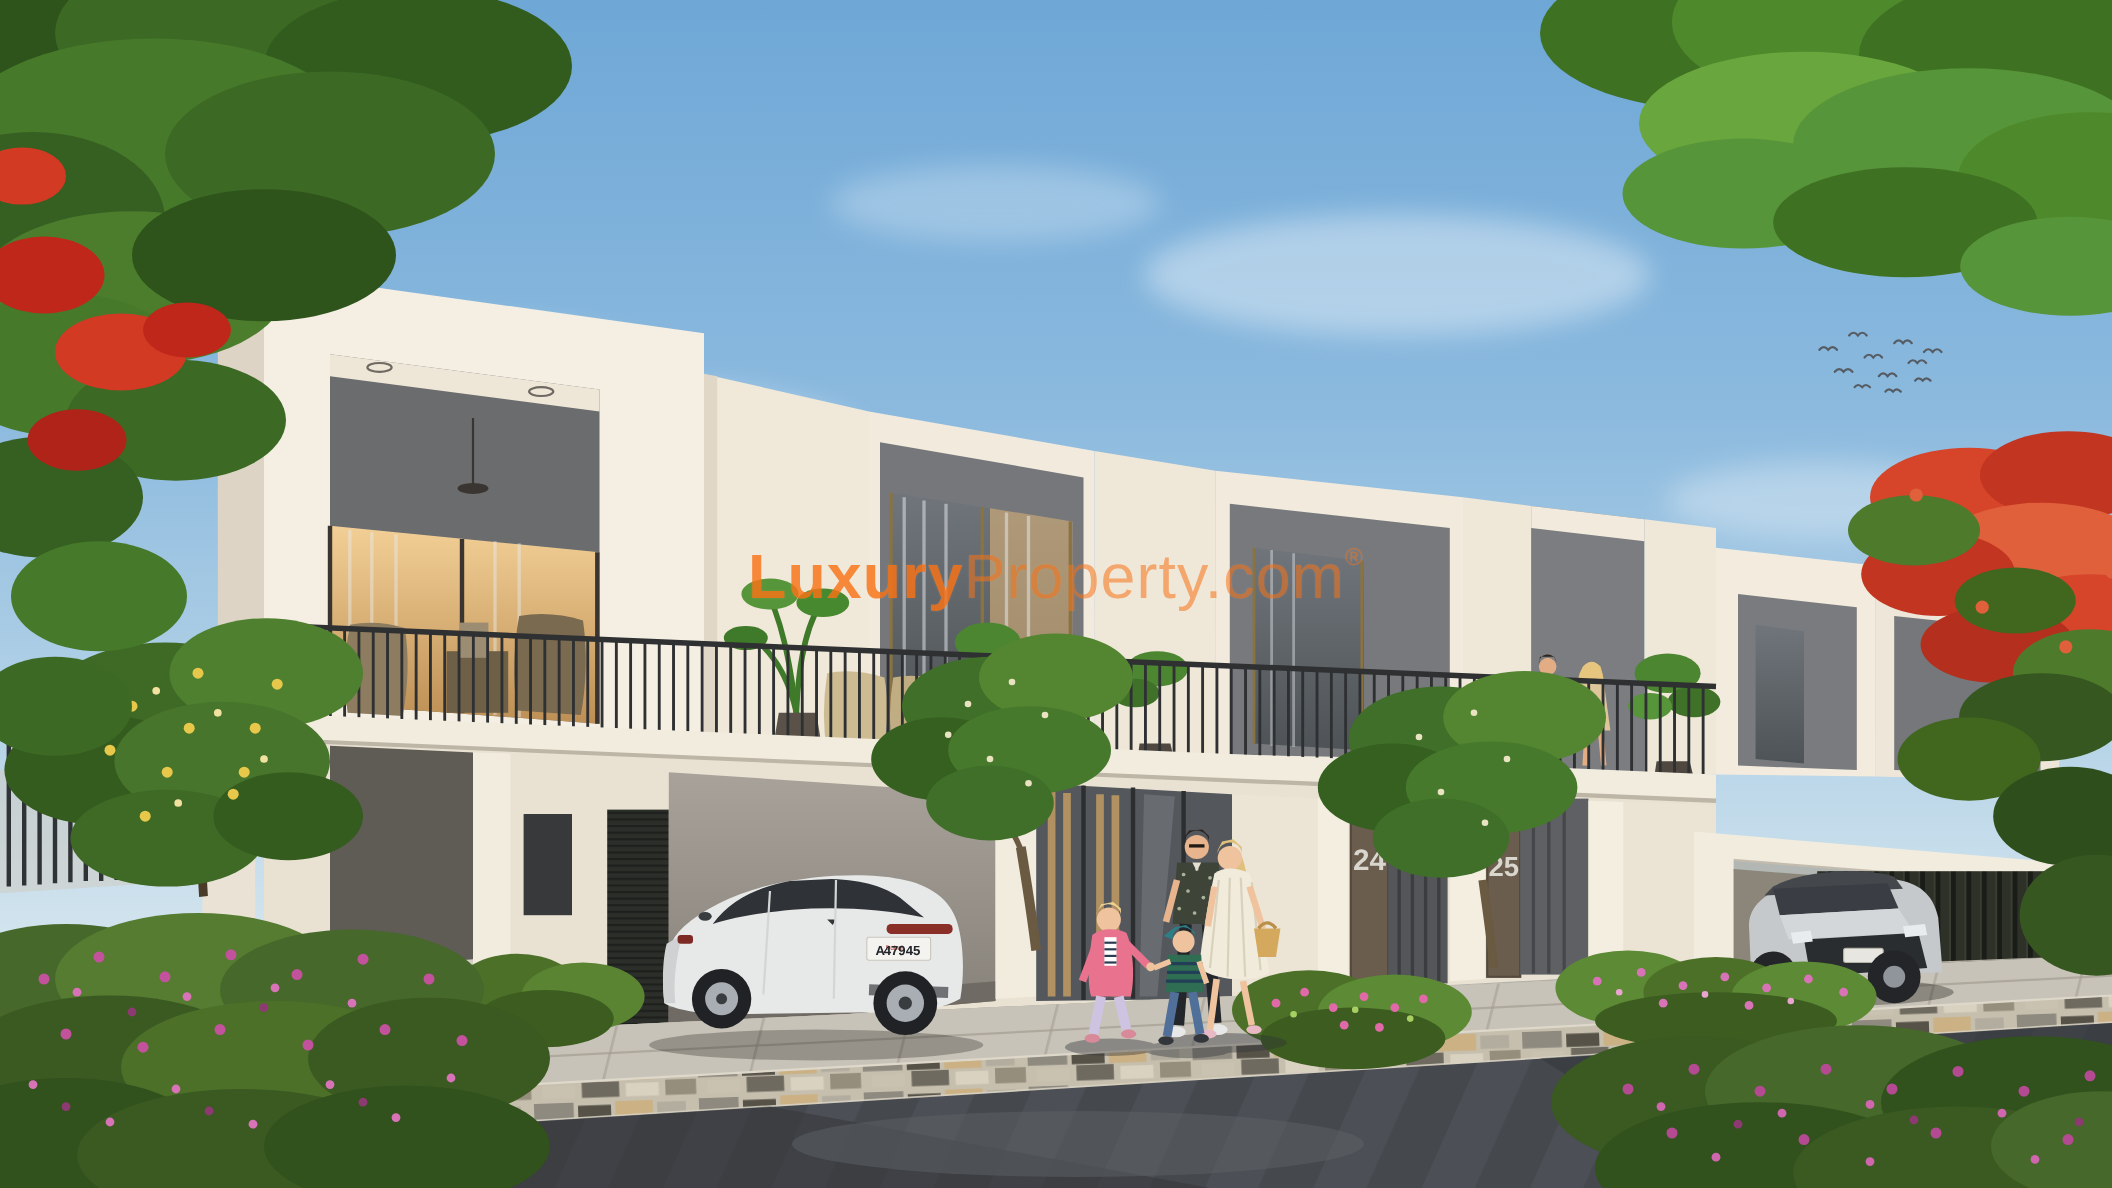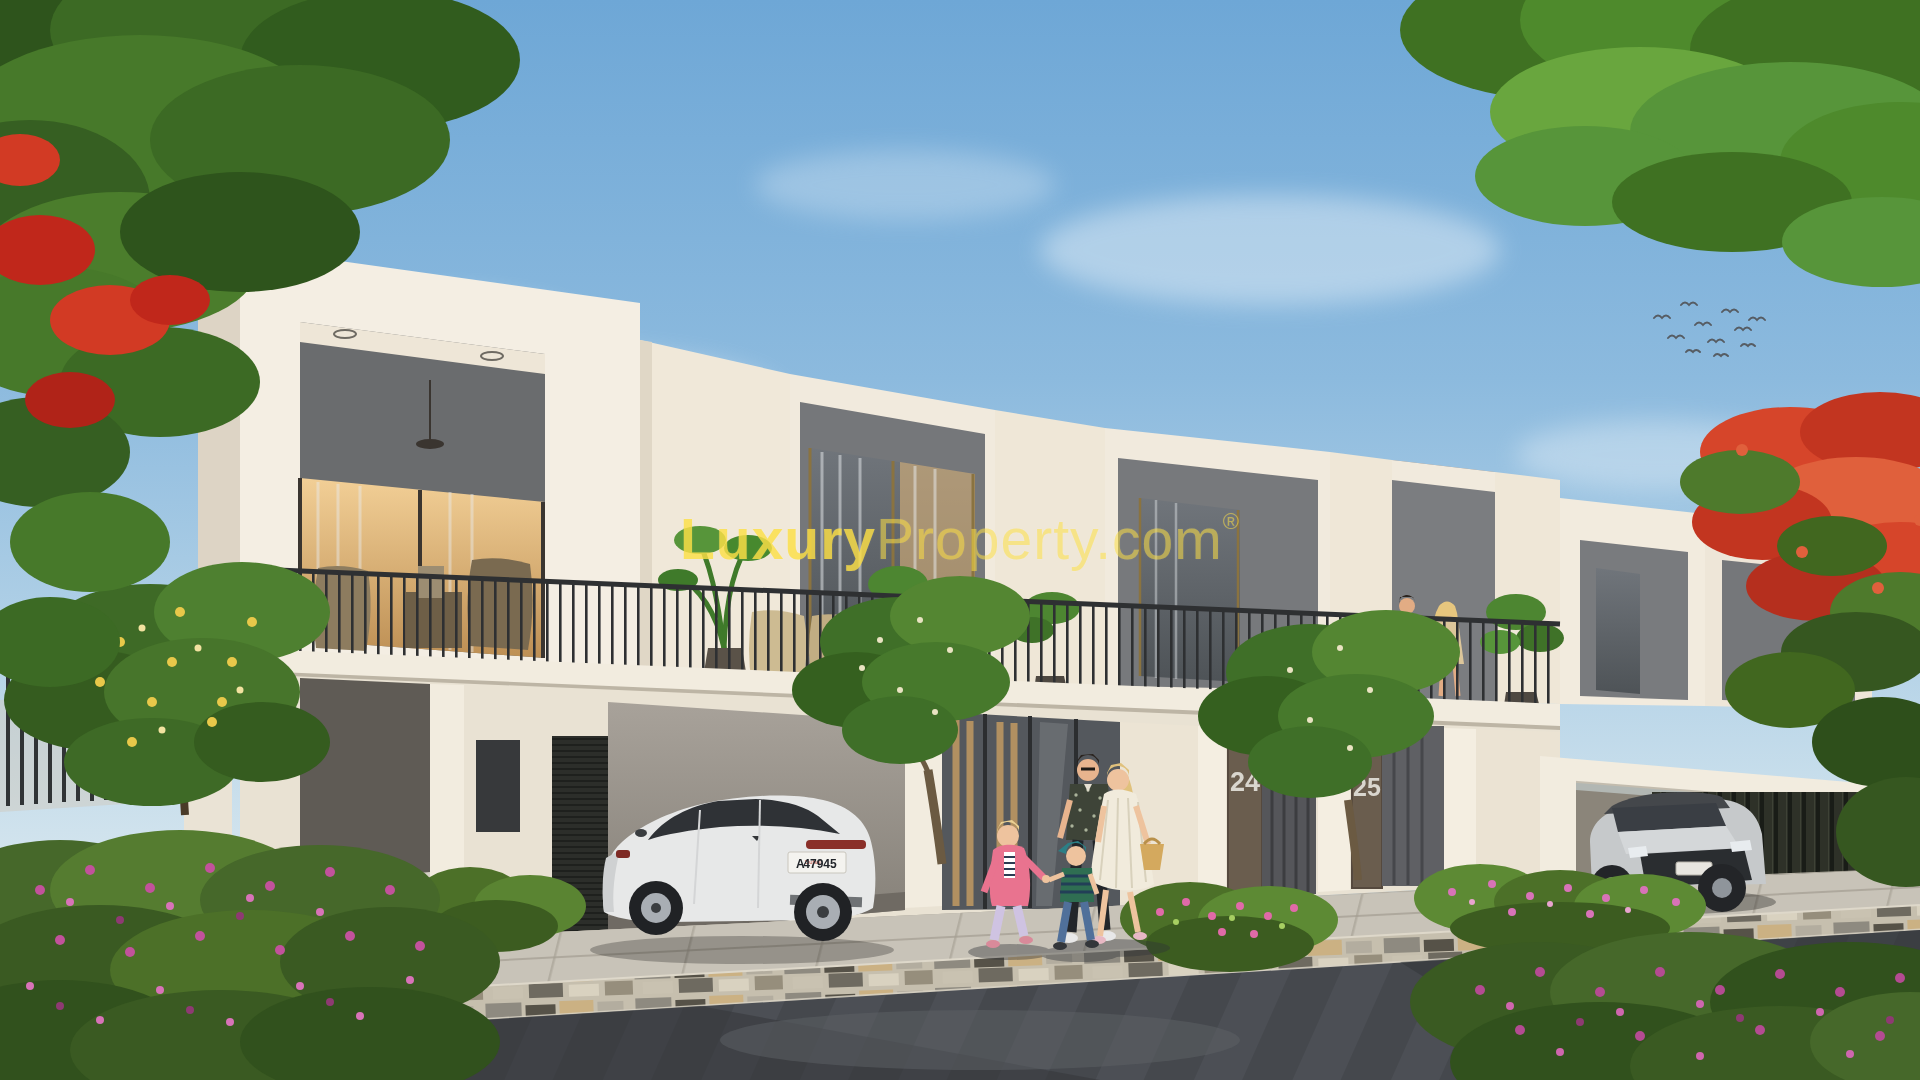--- a/index.html
+++ b/index.html
@@ -1,20 +1,20 @@
 <!DOCTYPE html>
 <html><head>
 <meta charset="utf-8">
 <style>
   html,body{margin:0;padding:0;background:#000;}
   .scene{position:relative;width:1920px;height:1080px;overflow:hidden;font-family:"Liberation Sans",sans-serif;}
   .scene svg{position:absolute;left:0;top:0;}
   .watermark{
-    position:absolute;left:50%;top:506px;transform:translateX(-50%);
-    font-size:57px;letter-spacing:1px;color:#fde047;white-space:nowrap;
+    position:absolute;left:50%;top:492px;transform:translateX(-50%);
+    font-size:57px;letter-spacing:1px;color:#f97316;white-space:nowrap;
     text-shadow:0 0 2px rgba(255,255,255,.15);pointer-events:none;
   }
   .watermark .wm-bold{font-weight:700;opacity:.82;}
   .watermark .wm-light{font-weight:300;opacity:.55;}
   .watermark .wm-reg{font-size:22px;opacity:.55;vertical-align:30px;font-weight:400;}
   text{font-family:"Liberation Sans",sans-serif;}
 </style>
 </head>
 <body>
 

